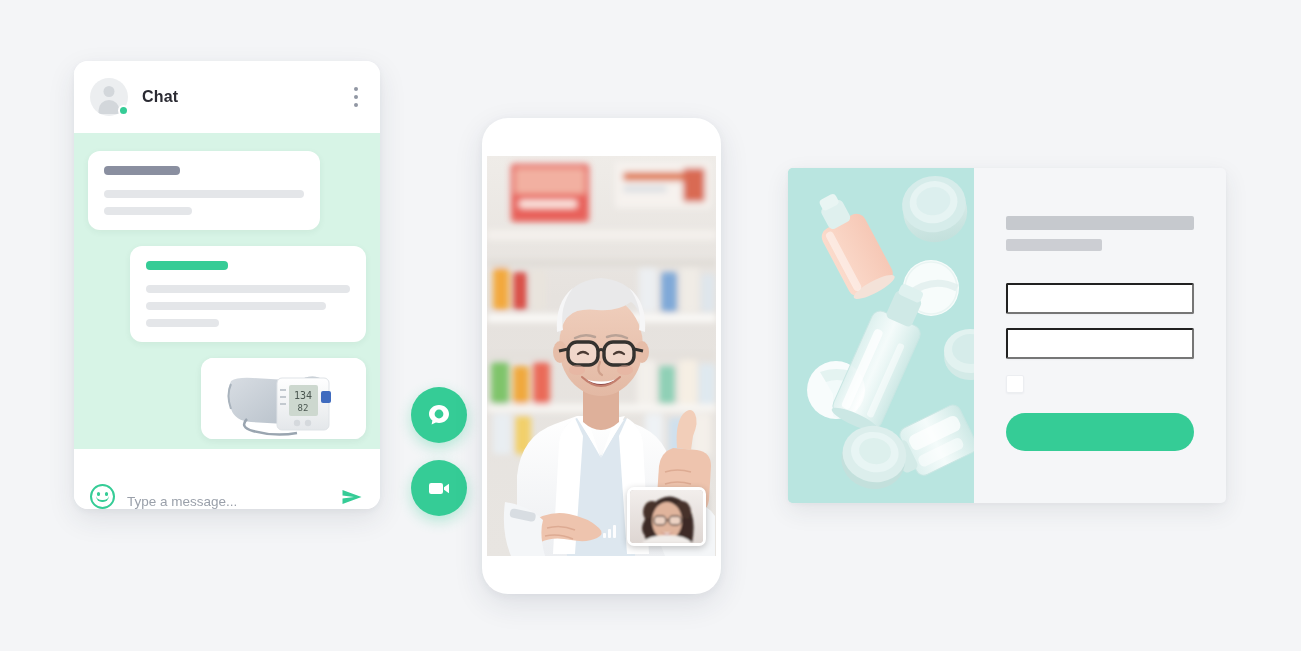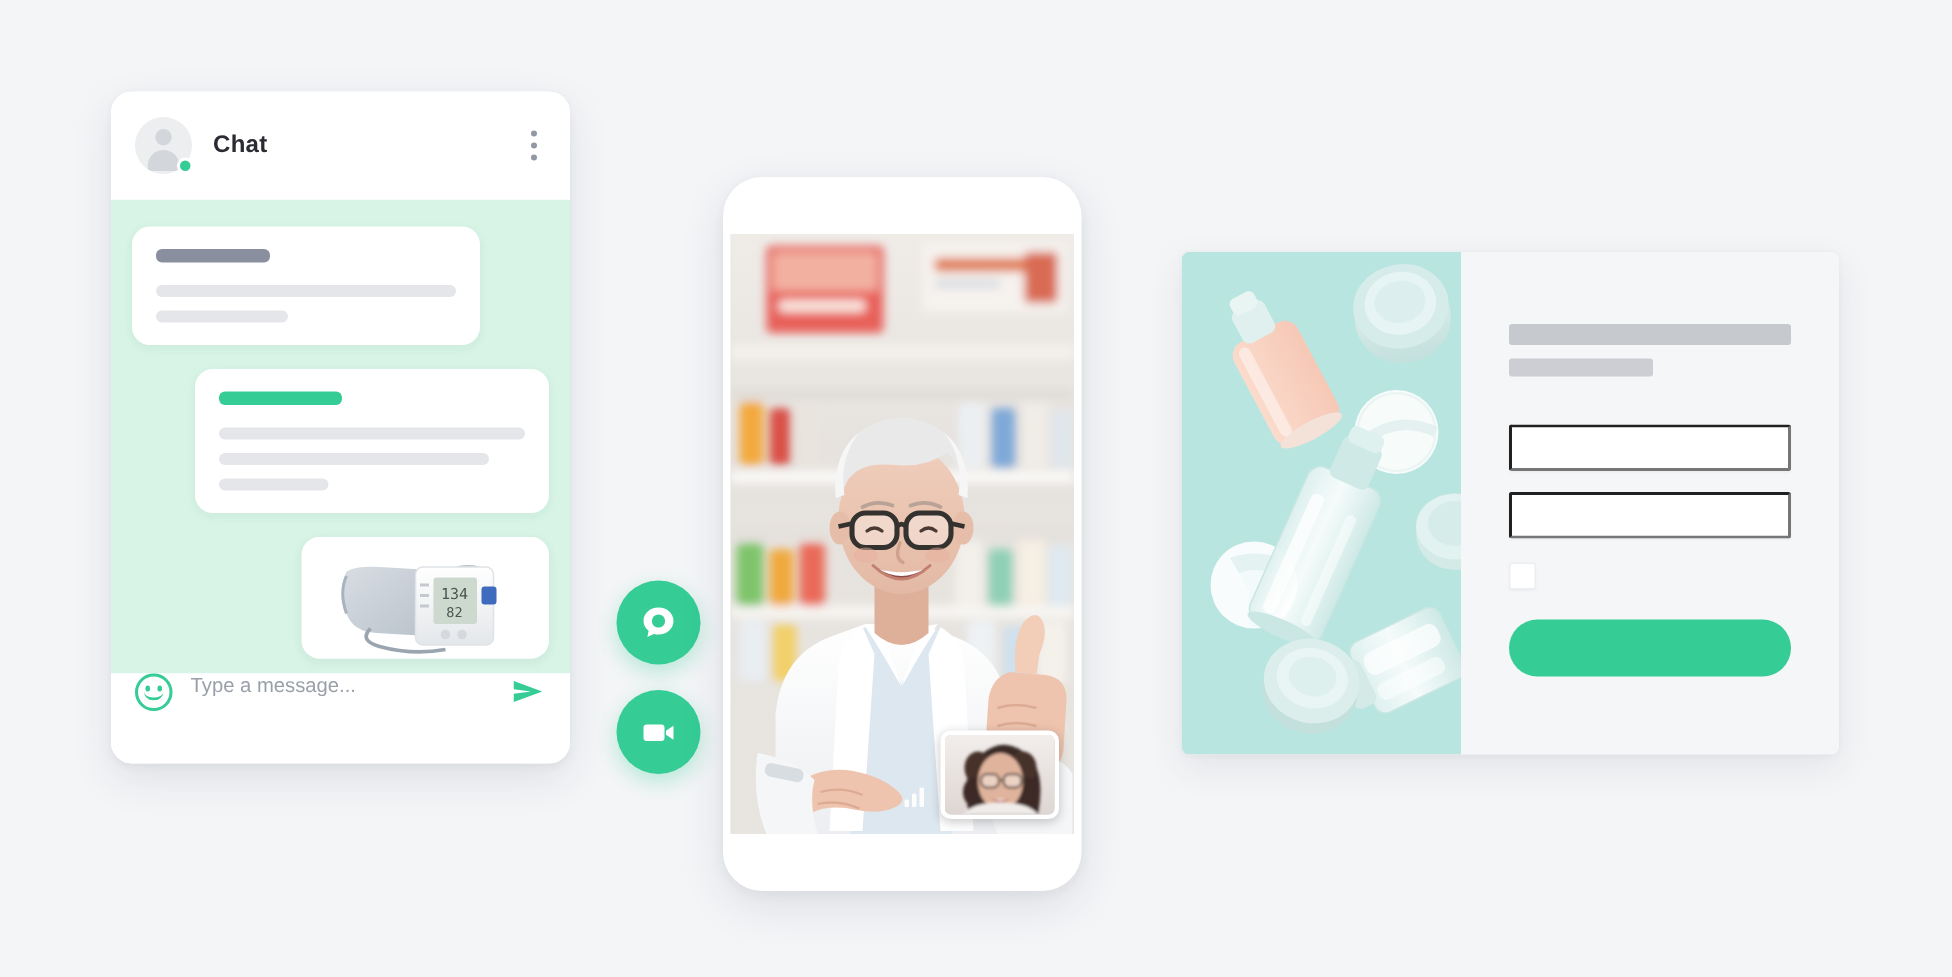--- a/index.html
+++ b/index.html
@@ -81,21 +81,21 @@
 
   .bubble-img {
     align-self: flex-end;
     width: 165px; height: 98px;
     background: #fff; border-radius: 12px;
     box-shadow: 0 2px 7px rgba(30,60,50,.07);
     display: flex; align-items: center; justify-content: center;
     overflow: hidden; position: relative;
   }
 
-  .chat-input-wrap { flex: 0 0 60px; background: #fff; display: flex; align-items: flex-start; padding: 0 16px; }
+  .chat-input-wrap { flex: 0 0 60px; background: #fff; display: flex; align-items: flex-end; padding: 0 16px; }
   .smiley {
     width: 25px; height: 25px; border-radius: 50%;
     border: 2px solid #35cc96; flex: 0 0 25px;
     position: relative;
   }
   .smiley .eye { position: absolute; top: 6px; width: 3px; height: 4px; border-radius: 2px; background: #35cc96; }
   .smiley .eye.l { left: 5px; }
   .smiley .eye.r { right: 5px; }
   .smiley .mouth {
     position: absolute; left: 4px; bottom: 5px; width: 13px; height: 6px;

